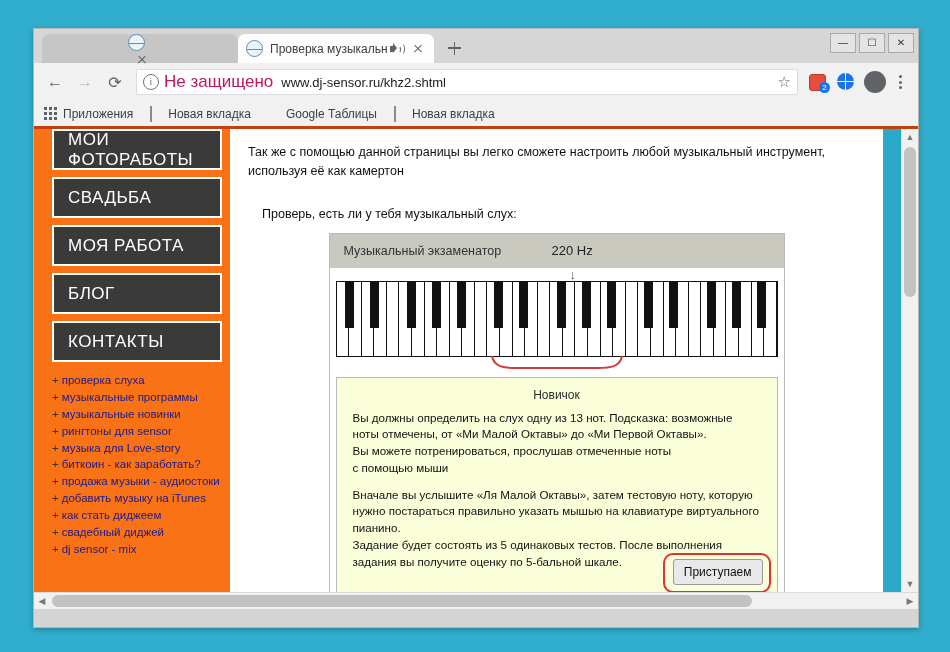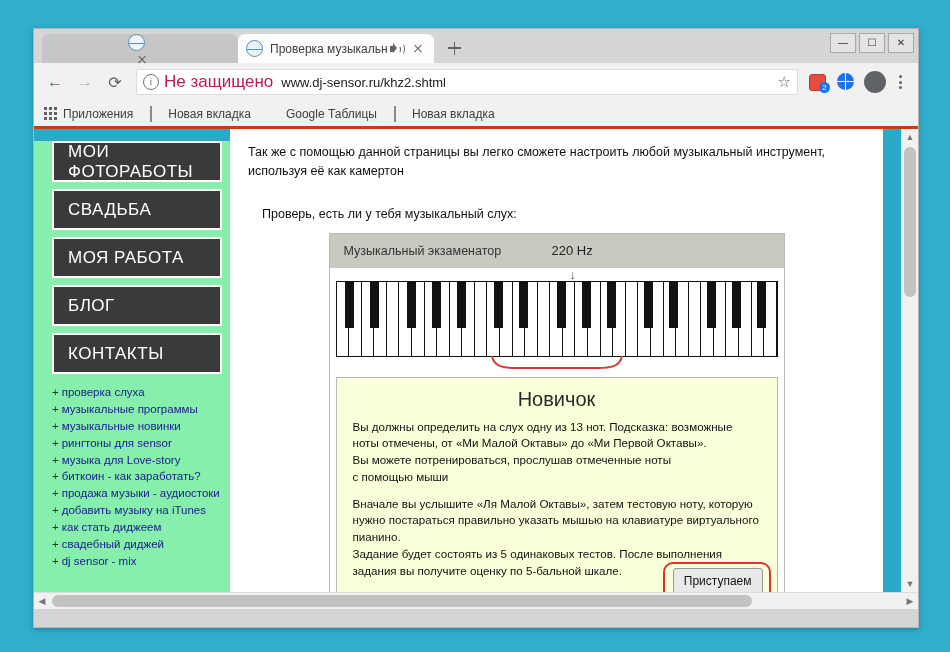--- a/index.html
+++ b/index.html
@@ -343,22 +343,21 @@
     flex: 1 1 auto;
     position: relative;
     background: #2aa9c9;
     overflow: hidden;
   }
   .site-left {
     position: absolute;
     left: 0; top: 0;
     width: 196px;
     height: 100%;
-    background: #86efac;
-    margin-top: 12px;
+    background: #f97316;
   }
   .sidebar {
     position: absolute;
     left: 18px;
     top: 0px;
     width: 170px;
   }
   .nav-item {
     background: #3a3a3a;
     color: #fff;
@@ -485,21 +484,21 @@
   .info-box {
     margin: 6px 6px 10px 6px;
     border: 1px solid #b9b9b9;
     background: #fbffd9;
     padding: 10px 16px 14px 16px;
     box-sizing: border-box;
     position: relative;
   }
   .info-title {
     text-align: center;
-    font-size: 20px;
+    font-size: 12px;
     color: #2b2b2b;
     margin-bottom: 8px;
   }
   .info-body {
     font-size: 11.6px;
     color: #111;
     line-height: 1.45;
   }
   .info-body p { margin: 0 0 10px 0; }
   .start-btn {

